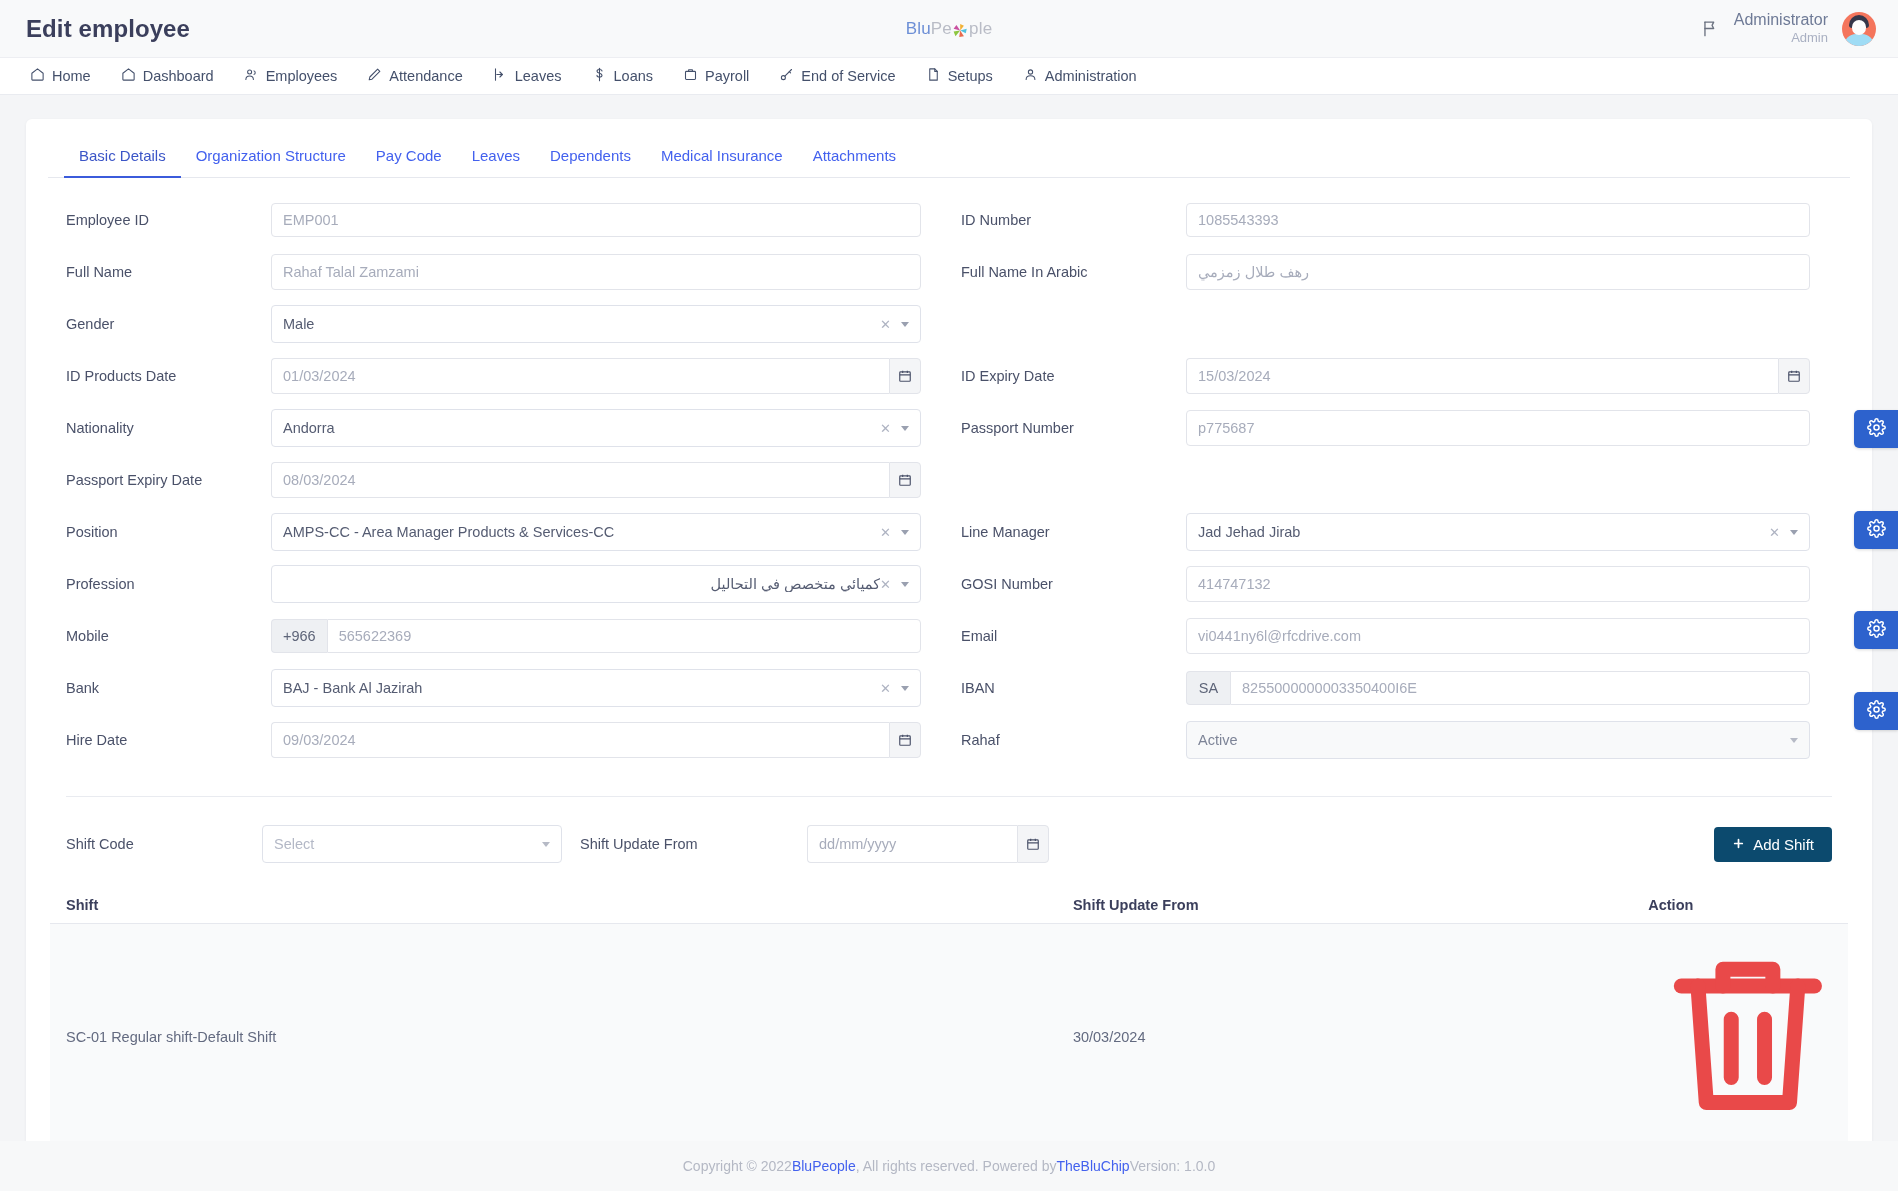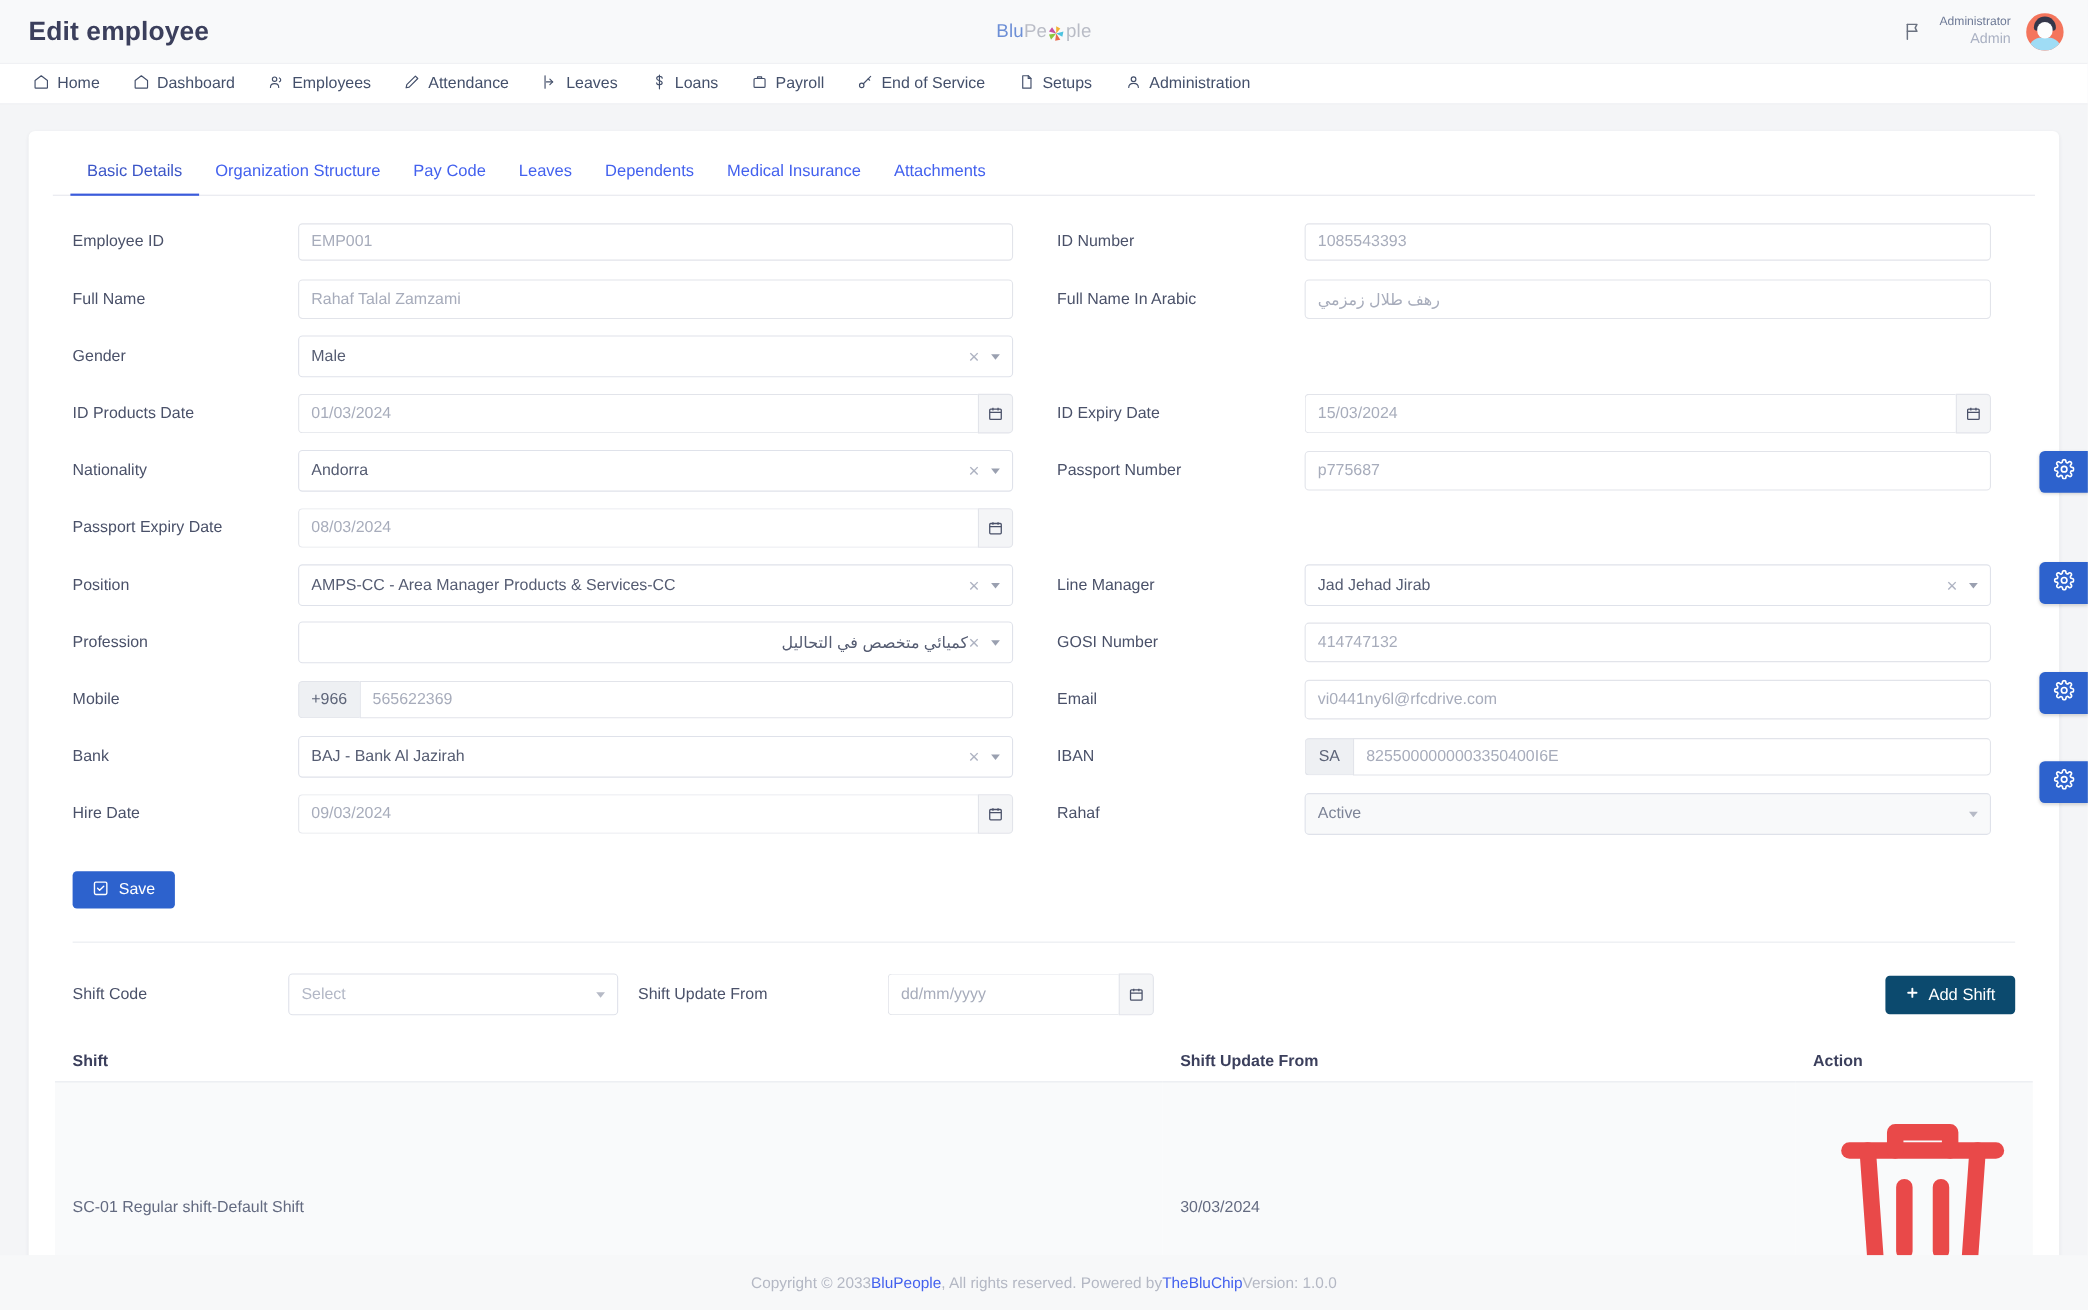--- a/index.html
+++ b/index.html
@@ -24,21 +24,21 @@
     position:absolute; left:50%; top:50%; transform:translate(-50%,-50%);
     font-size:17px; letter-spacing:.2px; display:flex; align-items:center;
   }
   .brand .blu{ color:#6d8fd6; }
   .brand .pe{ color:#b9bcc6; }
   .brand .ple{ color:#b9bcc6; }
   .brand .star{ display:inline-block; width:15px; height:15px; margin:0 1px; position:relative; top:2px;}
   .topright{ margin-left:auto; display:flex; align-items:center; gap:14px; }
   .flag-icon{ width:19px; height:19px; color:#6b7280; }
   .userblock{ text-align:right; line-height:1.25; }
-  .userblock .uname{ font-size:11px; color:#6e7a96;}
+  .userblock .uname{ font-size:16px; color:#6e7a96;}
   .userblock .urole{ font-size:13px; color:#a9b0c2;}
   .avatar{
     width:34px;height:34px;border-radius:50%;
     background:#f4755c; overflow:hidden; position:relative; flex:none;
   }
   .avatar .hair{position:absolute;left:7px;top:3px;width:20px;height:13px;border-radius:10px 10px 3px 3px;background:#35374a;}
   .avatar .face{position:absolute;left:10px;top:8px;width:14px;height:15px;border-radius:7px;background:#fdfdfd;}
   .avatar .shirt{position:absolute;left:2px;bottom:0;width:30px;height:12px;border-radius:12px 12px 0 0;background:#9fdcf5;}
 
   
@@ -530,31 +530,20 @@
           <div class="sel plain readonly">
             <span class="val">Active</span>
             <span class="caret"></span>
           </div>
         </div>
       </div>
 
     </div>
   </div>
 
-  <div class="save-wrap">
-    <button class="btn-save">
-      <span>
-        <svg viewBox="0 0 24 24" fill="none" stroke="#fff" stroke-width="2" stroke-linecap="round" stroke-linejoin="round">
-            <rect x="3" y="3" width="18" height="18" rx="2"></rect>
-            <path d="M7.5 12l3 3 6-6"></path>
-          </svg>
-      </span>
-      <span>Save</span>
-    </button>
-  </div>
 
   <div class="divider"></div>
 
   <div class="shiftrow">
     <div class="shift-label">Shift Code</div>
     <div class="shift-select">
       <div class="sel plain">
         <span class="val" style="color:#b3b8c6">Select</span>
         <span class="caret"></span>
       </div>
@@ -627,18 +616,18 @@
       </svg></span>
 </div>
 <div class="gear" style="top:692px">
   <span><svg viewBox="0 0 24 24" fill="none" stroke="currentColor" stroke-width="1.9">
         <circle cx="12" cy="12" r="3.2"></circle>
         <path d="M19.4 15a1.6 1.6 0 0 0 .3 1.8l.1.1a2 2 0 1 1-2.8 2.8l-.1-.1a1.6 1.6 0 0 0-1.8-.3 1.6 1.6 0 0 0-1 1.5V21a2 2 0 1 1-4 0v-.1A1.6 1.6 0 0 0 9 19.4a1.6 1.6 0 0 0-1.8.3l-.1.1a2 2 0 1 1-2.8-2.8l.1-.1a1.6 1.6 0 0 0 .3-1.8 1.6 1.6 0 0 0-1.5-1H3a2 2 0 1 1 0-4h.1A1.6 1.6 0 0 0 4.6 9a1.6 1.6 0 0 0-.3-1.8l-.1-.1a2 2 0 1 1 2.8-2.8l.1.1a1.6 1.6 0 0 0 1.8.3H9a1.6 1.6 0 0 0 1-1.5V3a2 2 0 1 1 4 0v.1a1.6 1.6 0 0 0 1 1.5 1.6 1.6 0 0 0 1.8-.3l.1-.1a2 2 0 1 1 2.8 2.8l-.1.1a1.6 1.6 0 0 0-.3 1.8V9a1.6 1.6 0 0 0 1.5 1H21a2 2 0 1 1 0 4h-.1a1.6 1.6 0 0 0-1.5 1z"></path>
       </svg></span>
 </div>
 
 <div class="footer">
-  <span>Copyright © 2033 </span>
+  <span>Copyright © 2022 </span>
     <a href="#">BluPeople</a>
     <span>, All rights reserved. Powered by </span>
     <a href="#">TheBluChip</a>
     <span> Version: 1.0.0</span>
 </div>
 
 </body></html>

